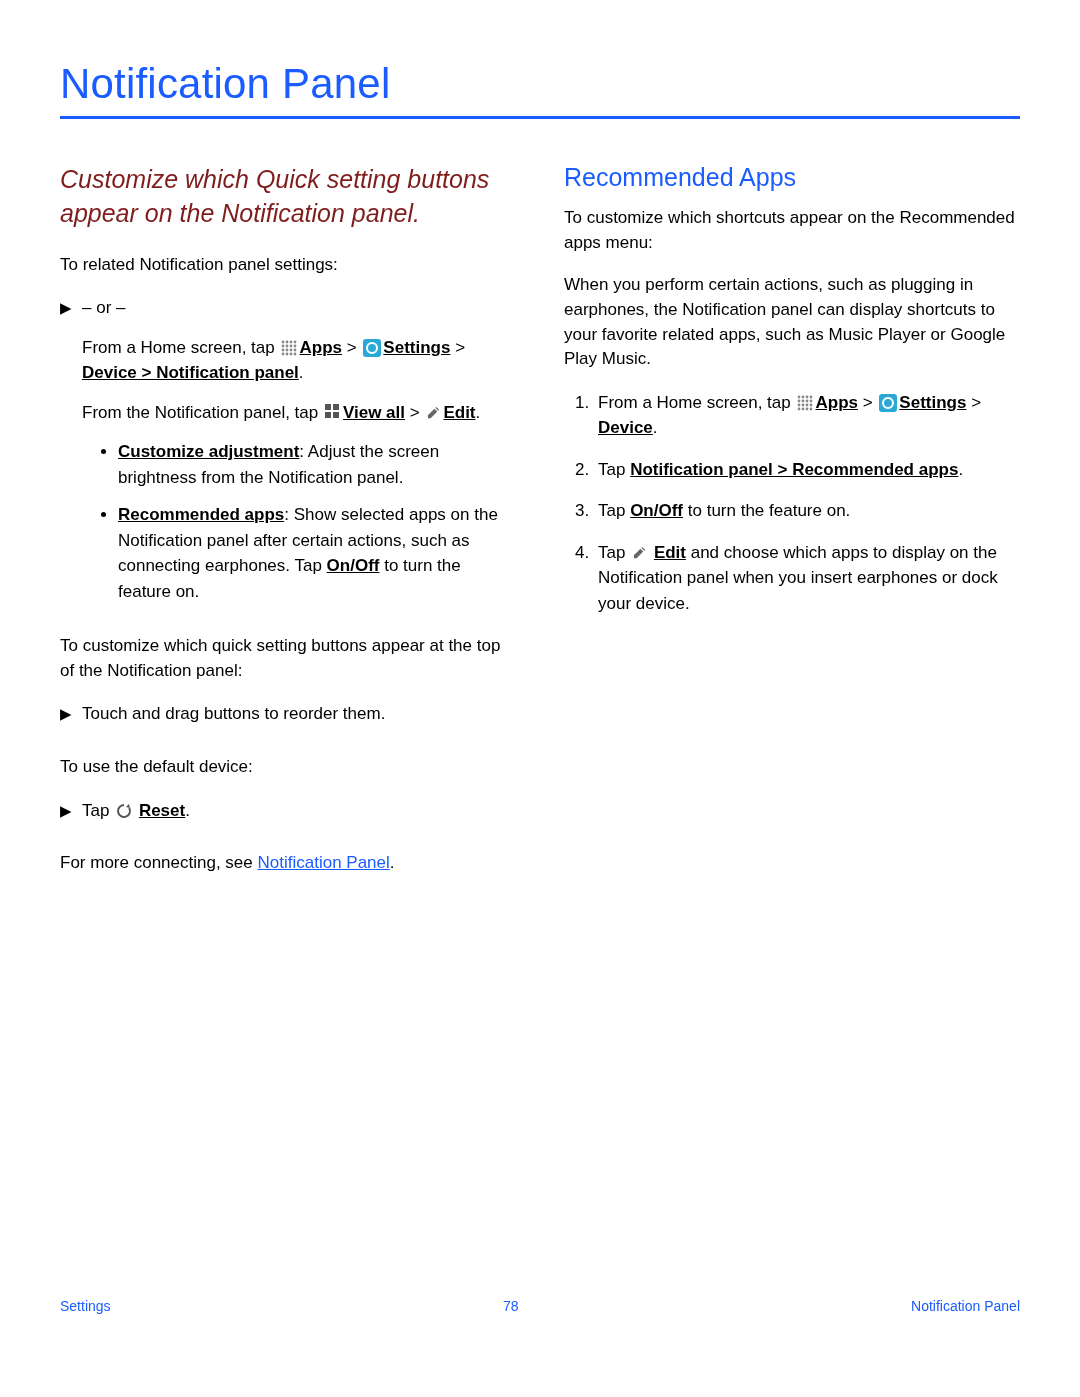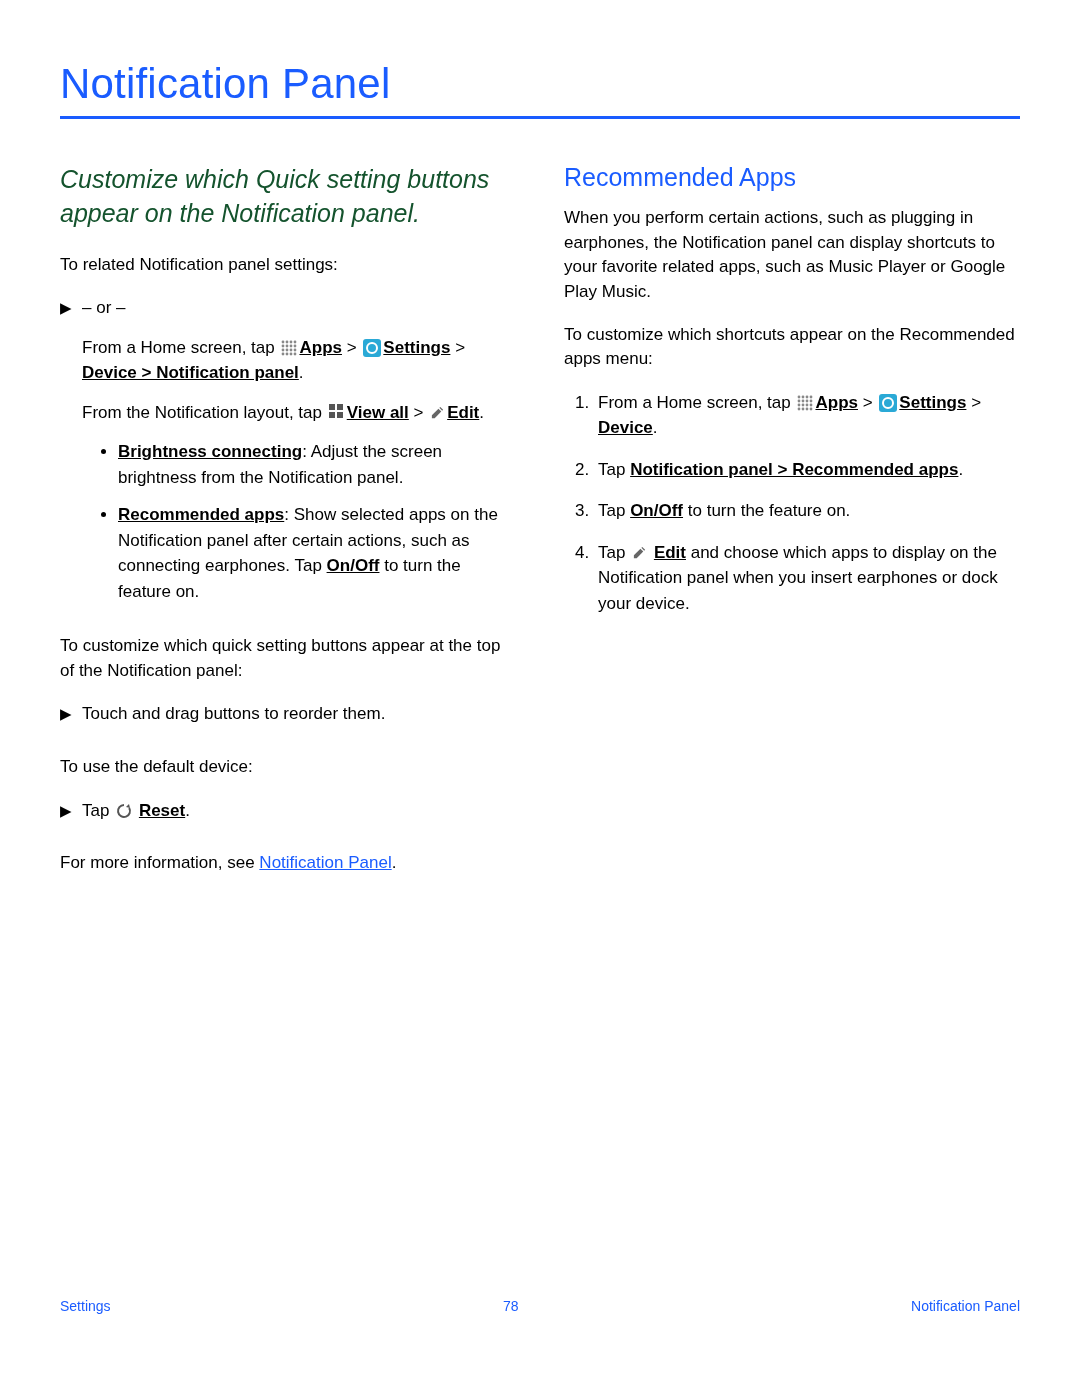--- a/index.html
+++ b/index.html
@@ -2,21 +2,21 @@
 <html><head>
 <meta charset="utf-8">
 <style>
   * { box-sizing: border-box; margin: 0; padding: 0; }
   html, body { width: 1080px; height: 1397px; background: #fff; font-family: "Helvetica Neue", Helvetica, Arial, sans-serif; color: #000; }
   .page { position: relative; width: 1080px; height: 1354px; padding: 60px 60px 0 60px; }
   h1.page-title { color: #1a5cff; font-weight: 400; font-size: 42px; letter-spacing: 0.2px; margin-bottom: 8px; }
   .rule { border: none; border-top: 3px solid #1a5cff; margin-bottom: 44px; }
   .cols { display: flex; gap: 48px; }
   .col { width: 456px; }
-  .intro { color: #14532d; font-style: italic; font-weight: 400; font-size: 25px; line-height: 1.35; margin-bottom: 22px; }
+  .intro { color: #7f1d1d; font-style: italic; font-weight: 400; font-size: 25px; line-height: 1.35; margin-bottom: 22px; }
   p.body { font-size: 17px; line-height: 1.45; margin-bottom: 18px; }
   .arrow-block { display: flex; margin-bottom: 14px; }
   .arrow { flex: 0 0 22px; font-size: 15px; line-height: 1.5; padding-top: 2px; }
   .arrow-body { flex: 1; font-size: 17px; line-height: 1.5; }
   .arrow-body p { margin-bottom: 14px; }
   .bullets { list-style: disc; margin: 2px 0 16px 36px; }
   .bullets li { font-size: 17px; line-height: 1.5; margin-bottom: 12px; }
   .ol { list-style: decimal; margin-left: 30px; }
   .ol li { font-size: 17px; line-height: 1.5; margin-bottom: 16px; padding-left: 4px; }
   .b { font-weight: 700; text-decoration: underline; }
@@ -73,29 +73,29 @@
                     <circle cx="2" cy="14" r="1.4"></circle>
                     <circle cx="6" cy="14" r="1.4"></circle>
                     <circle cx="10" cy="14" r="1.4"></circle>
                     <circle cx="14" cy="14" r="1.4"></circle>
                   </g>
                 </svg>
             </span><span class="b">Apps</span><span> &gt; </span>
             <span class="icon settings"></span><span class="b">Settings</span><span> &gt; </span><span class="b">Device &gt; Notification panel</span><span>.</span>
           </p>
           <p>
-            <span>From the Notification layout, tap </span><span class="icon viewall"></span><span class="b">View all</span><span> &gt; </span>
+            <span>From the Notification panel, tap </span><span class="icon viewall"></span><span class="b">View all</span><span> &gt; </span>
             <span class="icon edit"><svg viewBox="0 0 16 16">
                   <path d="M2 11l7-7 3 3-7 7H2v-3z" fill="#666"></path>
                   <path d="M10 3l1-1 3 3-1 1-3-3z" fill="#666"></path>
                 </svg></span><span class="b">Edit</span><span>.</span>
           </p>
           <ul class="bullets">
             <li>
-              <span class="b">Brightness connecting</span><span>: Adjust the screen brightness from the Notification panel.</span>
+              <span class="b">Customize adjustment</span><span>: Adjust the screen brightness from the Notification panel.</span>
             </li>
             <li>
               <span class="b">Recommended apps</span><span>: Show selected apps on the Notification panel after certain actions, such as connecting earphones. Tap </span><span class="b">On/Off</span><span> to turn the feature on.</span>
             </li>
           </ul>
         </div>
       </div>
 
       <p class="body">To customize which quick setting buttons appear at the top of the Notification panel:</p>
       <div class="arrow-block">
@@ -112,28 +112,28 @@
           <p>
             <span>Tap </span><span class="icon reset"><svg viewBox="0 0 16 16">
                   <path d="M8 2a6 6 0 1 0 5.2 3" fill="none" stroke="#555" stroke-width="2"></path>
                   <path d="M13 1l1 4-4-1z" fill="#555"></path>
                 </svg></span> <span class="b">Reset</span><span>.</span>
           </p>
         </div>
       </div>
 
       <p class="body">
-        <span>For more information, see </span><a class="link">Notification Panel</a><span>.</span>
+        <span>For more connecting, see </span><a class="link">Notification Panel</a><span>.</span>
       </p>
     </div>
 
     <div class="col">
       <h2 class="section">Recommended Apps</h2>
+      <p class="body">To customize which shortcuts appear on the Recommended apps menu:</p>
       <p class="body">When you perform certain actions, such as plugging in earphones, the Notification panel can display shortcuts to your favorite related apps, such as Music Player or Google Play Music.</p>
-      <p class="body">To customize which shortcuts appear on the Recommended apps menu:</p>
       <ol class="ol">
         <li>
           <span>From a Home screen, tap </span><span class="icon apps-grid"><svg viewBox="0 0 16 16">
                 <g fill="#888">
                   <circle cx="2" cy="2" r="1.4"></circle>
                   <circle cx="6" cy="2" r="1.4"></circle>
                   <circle cx="10" cy="2" r="1.4"></circle>
                   <circle cx="14" cy="2" r="1.4"></circle>
                   <circle cx="2" cy="6" r="1.4"></circle>
                   <circle cx="6" cy="6" r="1.4"></circle>

